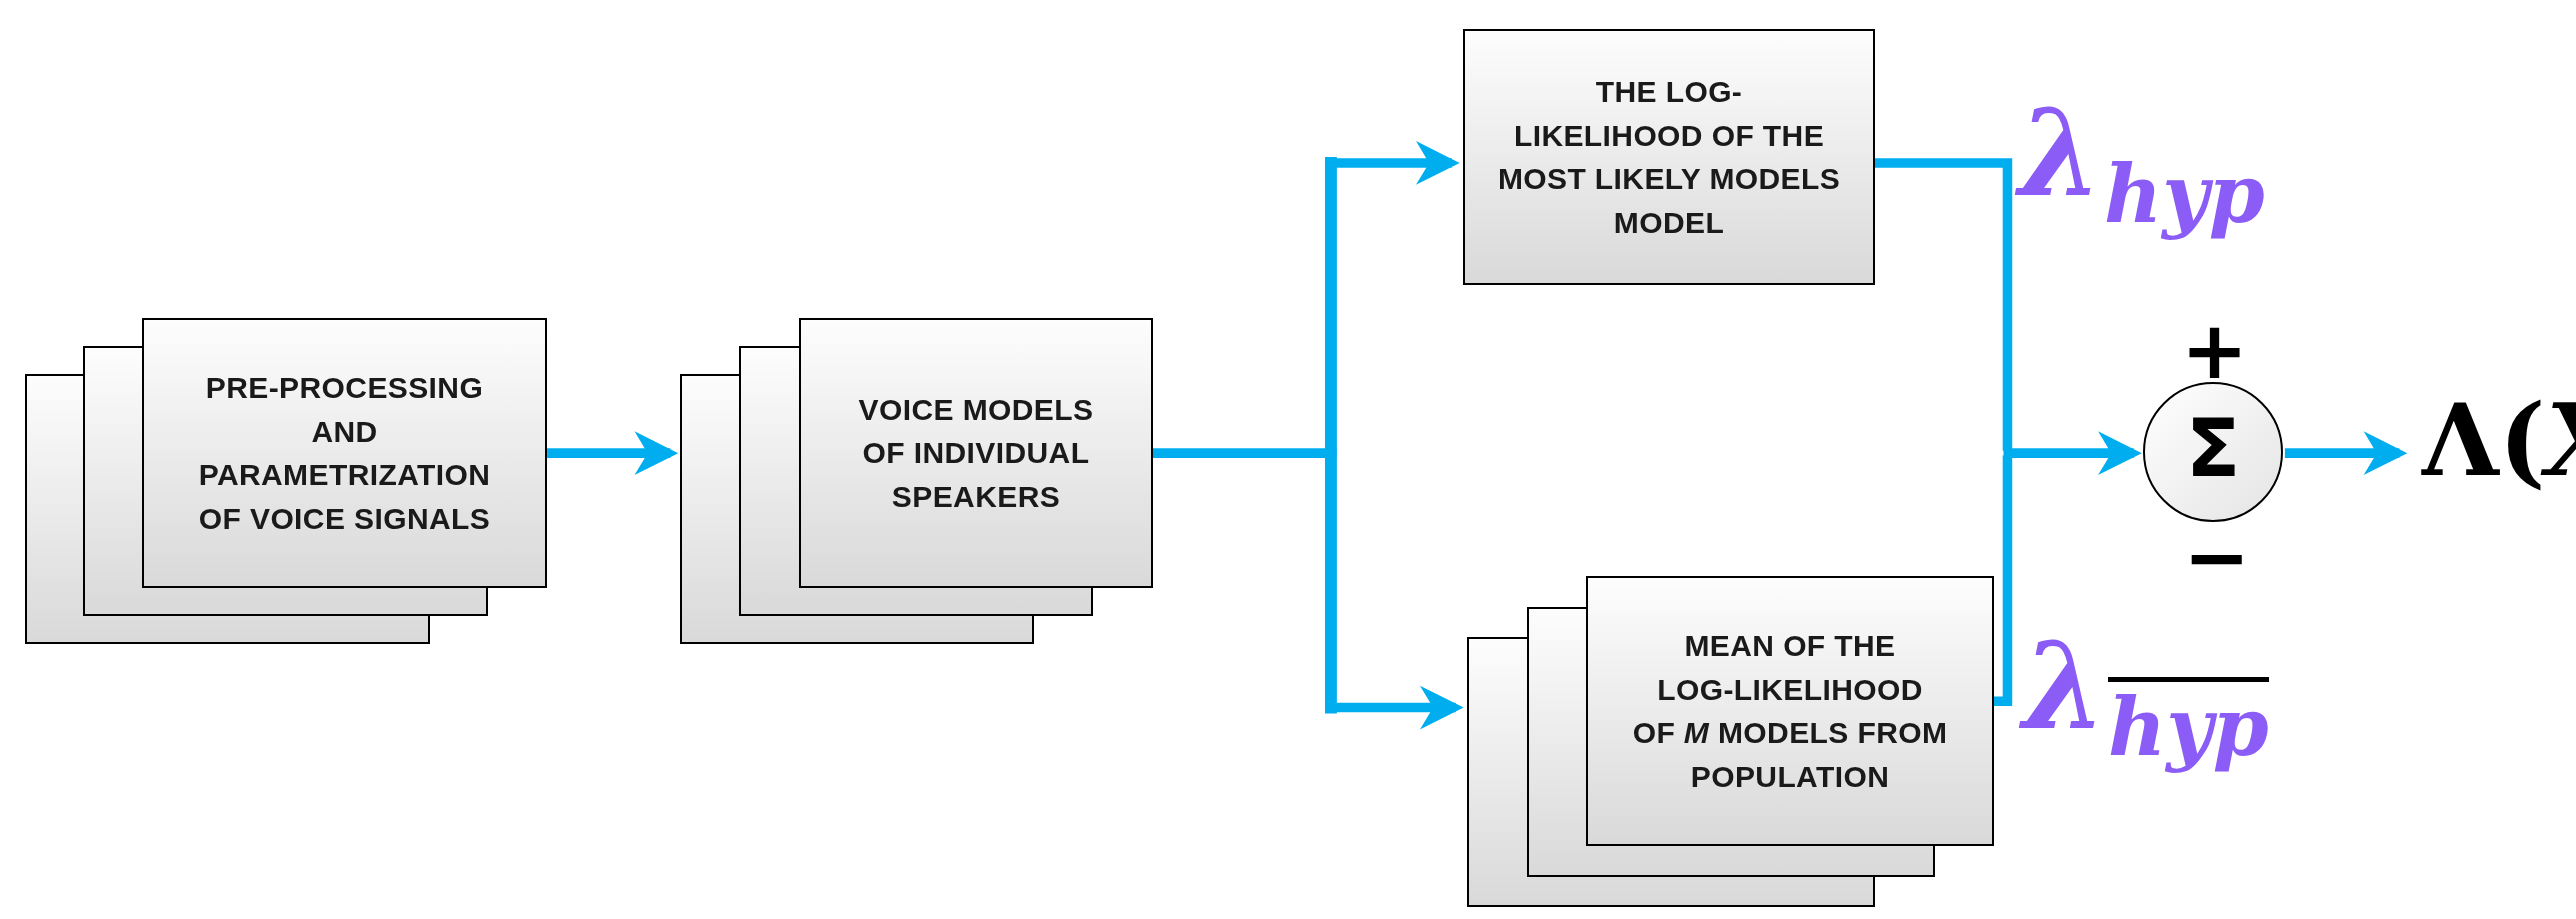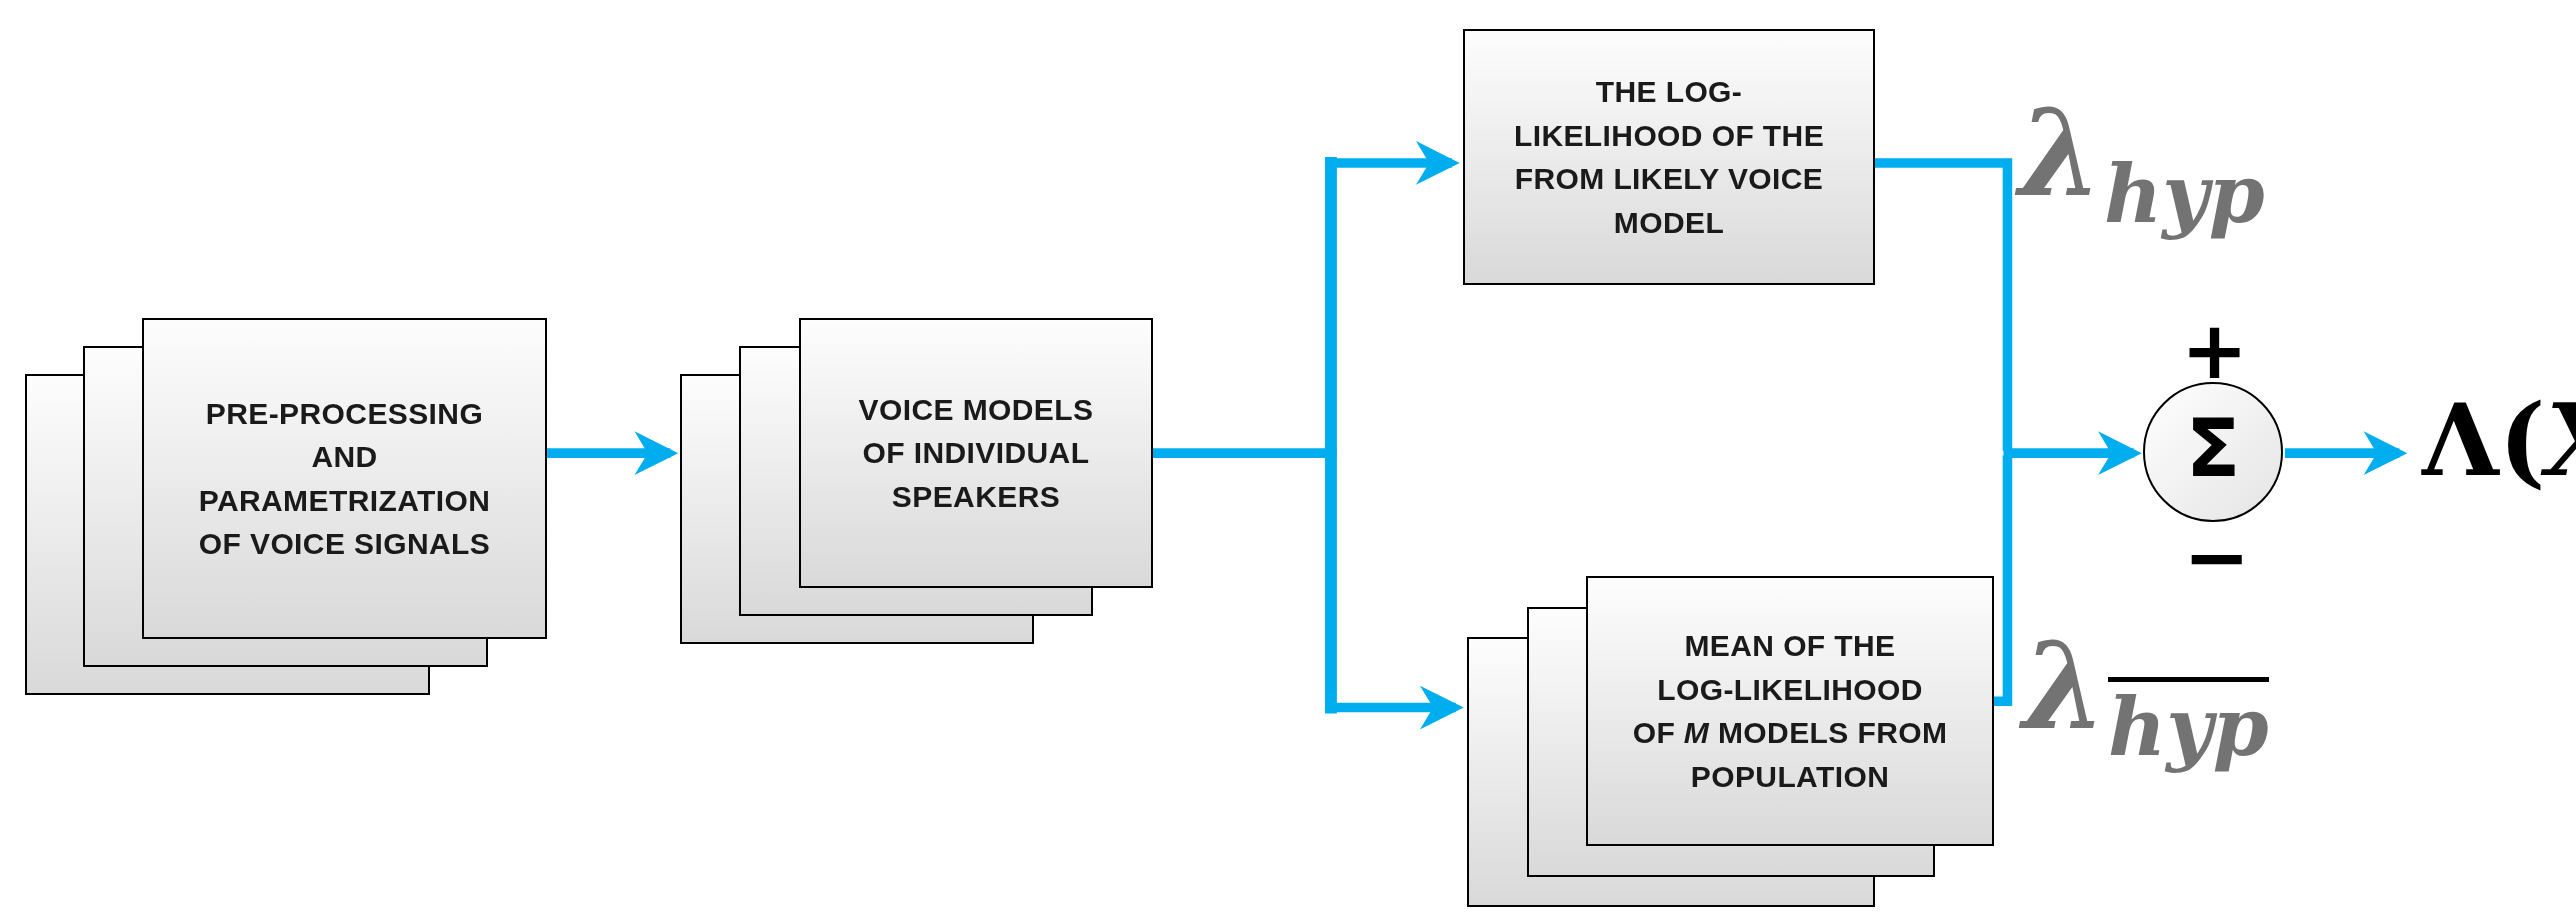--- a/index.html
+++ b/index.html
@@ -38,21 +38,21 @@
     font-weight:700;
     font-size:30px;
     line-height:1.45;
     letter-spacing:0.4px;
     color:var(--text);
     padding:0 11px;
   }
   .em{font-style:italic;}
 
   
-  .s1{width:405px;height:321px;}
+  .s1{width:405px;height:270px;}
   .s1.back{left:25.4px;top:374px;}
   .s1.mid{left:83px;top:346px;}
   .s1.front{left:142px;top:318px;}
 
   
   .s2{width:354px;height:270px;justify-content:center;}
   .s2.back{left:680px;top:374px;}
   .s2.mid{left:739px;top:346px;}
   .s2.front{left:799px;top:318px;}
 
@@ -84,21 +84,21 @@
     font-family:"DejaVu Sans",sans-serif;
     font-weight:700;font-size:80px;line-height:1;color:#000;
   }
   .sign.plus{left:2171px;top:323px;}
   .sign.minus{left:2173px;top:530px;}
 
   
   .math-label{
     position:absolute;
     font-family:"DejaVu Serif",serif;
-    font-weight:700;font-style:italic;color:#737373;
+    font-weight:700;font-style:italic;color:#8b5cf6;
     line-height:1;white-space:nowrap;
   }
   .math-label .sym{font-size:119px;}
   .math-label .sub{
     display:inline-block;font-size:80px;
     transform:translateY(27px);margin-left:1.6px;
   }
   .math-label .sub.bar{
     border-top:5.6px solid #000;padding-top:4.8px;
   }
@@ -148,21 +148,21 @@
   <div class="layer s2 mid"></div>
   <div class="layer s2 front node-box">
     <span class="box-label">VOICE MODELS
 OF INDIVIDUAL
 SPEAKERS</span>
   </div>
 
   <div class="layer topbox node-box">
     <span class="box-label">THE LOG-
 LIKELIHOOD OF THE
-FROM LIKELY VOICE
+MOST LIKELY MODELS
 MODEL</span>
   </div>
 
   <div class="layer s3 back"></div>
   <div class="layer s3 mid"></div>
   <div class="layer s3 front node-box">
     <span class="box-label"><span>MEAN OF THE
 LOG-LIKELIHOOD
 OF </span><span class="em">M</span><span> MODELS FROM
 POPULATION</span></span>

